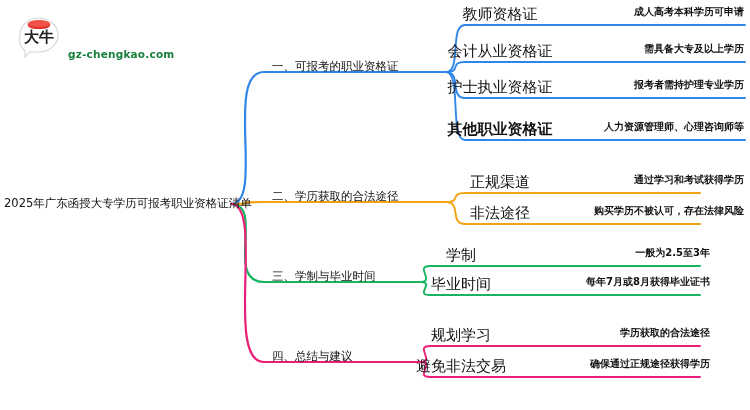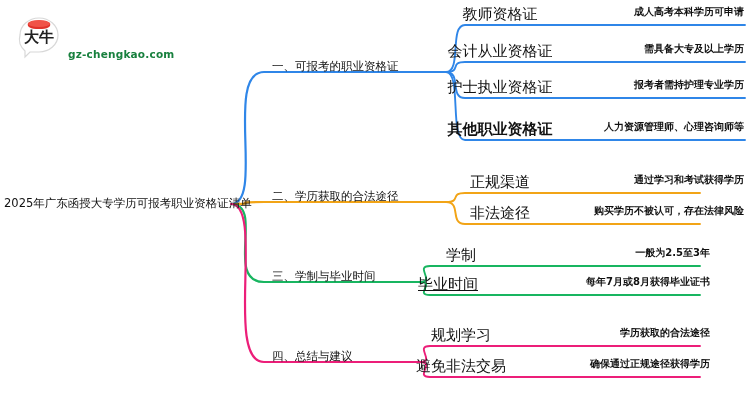--- a/index.html
+++ b/index.html
@@ -101,20 +101,20 @@
     <div class="l2-key" style="left: 410px; width: 180px; top: 120px; font-weight: bold;">其他职业资格证</div>
     <div class="l2-val" style="left: 524px; width: 220px; top: 120px;">人力资源管理师、心理咨询师等</div>
     <div class="l1" style="left: 272px; top: 189px;">二、学历获取的合法途径</div>
     <div class="l2-key" style="left: 410px; width: 180px; top: 173px; font-family: Liberation Serif, serif;">正规渠道</div>
     <div class="l2-val" style="left: 524px; width: 220px; top: 173px;">通过学习和考试获得学历</div>
     <div class="l2-key" style="left: 410px; width: 180px; top: 204px;">非法途径</div>
     <div class="l2-val" style="left: 524px; width: 220px; top: 204px;">购买学历不被认可，存在法律风险</div>
     <div class="l1" style="left: 272px; top: 269px;">三、学制与毕业时间</div>
     <div class="l2-key" style="left: 371px; width: 180px; top: 246px;">学制</div>
     <div class="l2-val" style="left: 490px; width: 220px; top: 246px;">一般为2.5至3年</div>
-    <div class="l2-key" style="left: 358px; width: 180px; top: 275px; text-decoration: underline;">毕业时间</div>
+    <div class="l2-key" style="left: 371px; width: 180px; top: 275px;">毕业时间</div>
     <div class="l2-val" style="left: 490px; width: 220px; top: 275px;">每年7月或8月获得毕业证书</div>
     <div class="l1" style="left: 272px; top: 349px;">四、总结与建议</div>
     <div class="l2-key" style="left: 371px; width: 180px; top: 326px;">规划学习</div>
     <div class="l2-val" style="left: 490px; width: 220px; top: 326px;">学历获取的合法途径</div>
     <div class="l2-key" style="left: 371px; width: 180px; top: 357px;">避免非法交易</div>
     <div class="l2-val" style="left: 490px; width: 220px; top: 357px;">确保通过正规途径获得学历</div>
   </div>
 
 </body></html>

